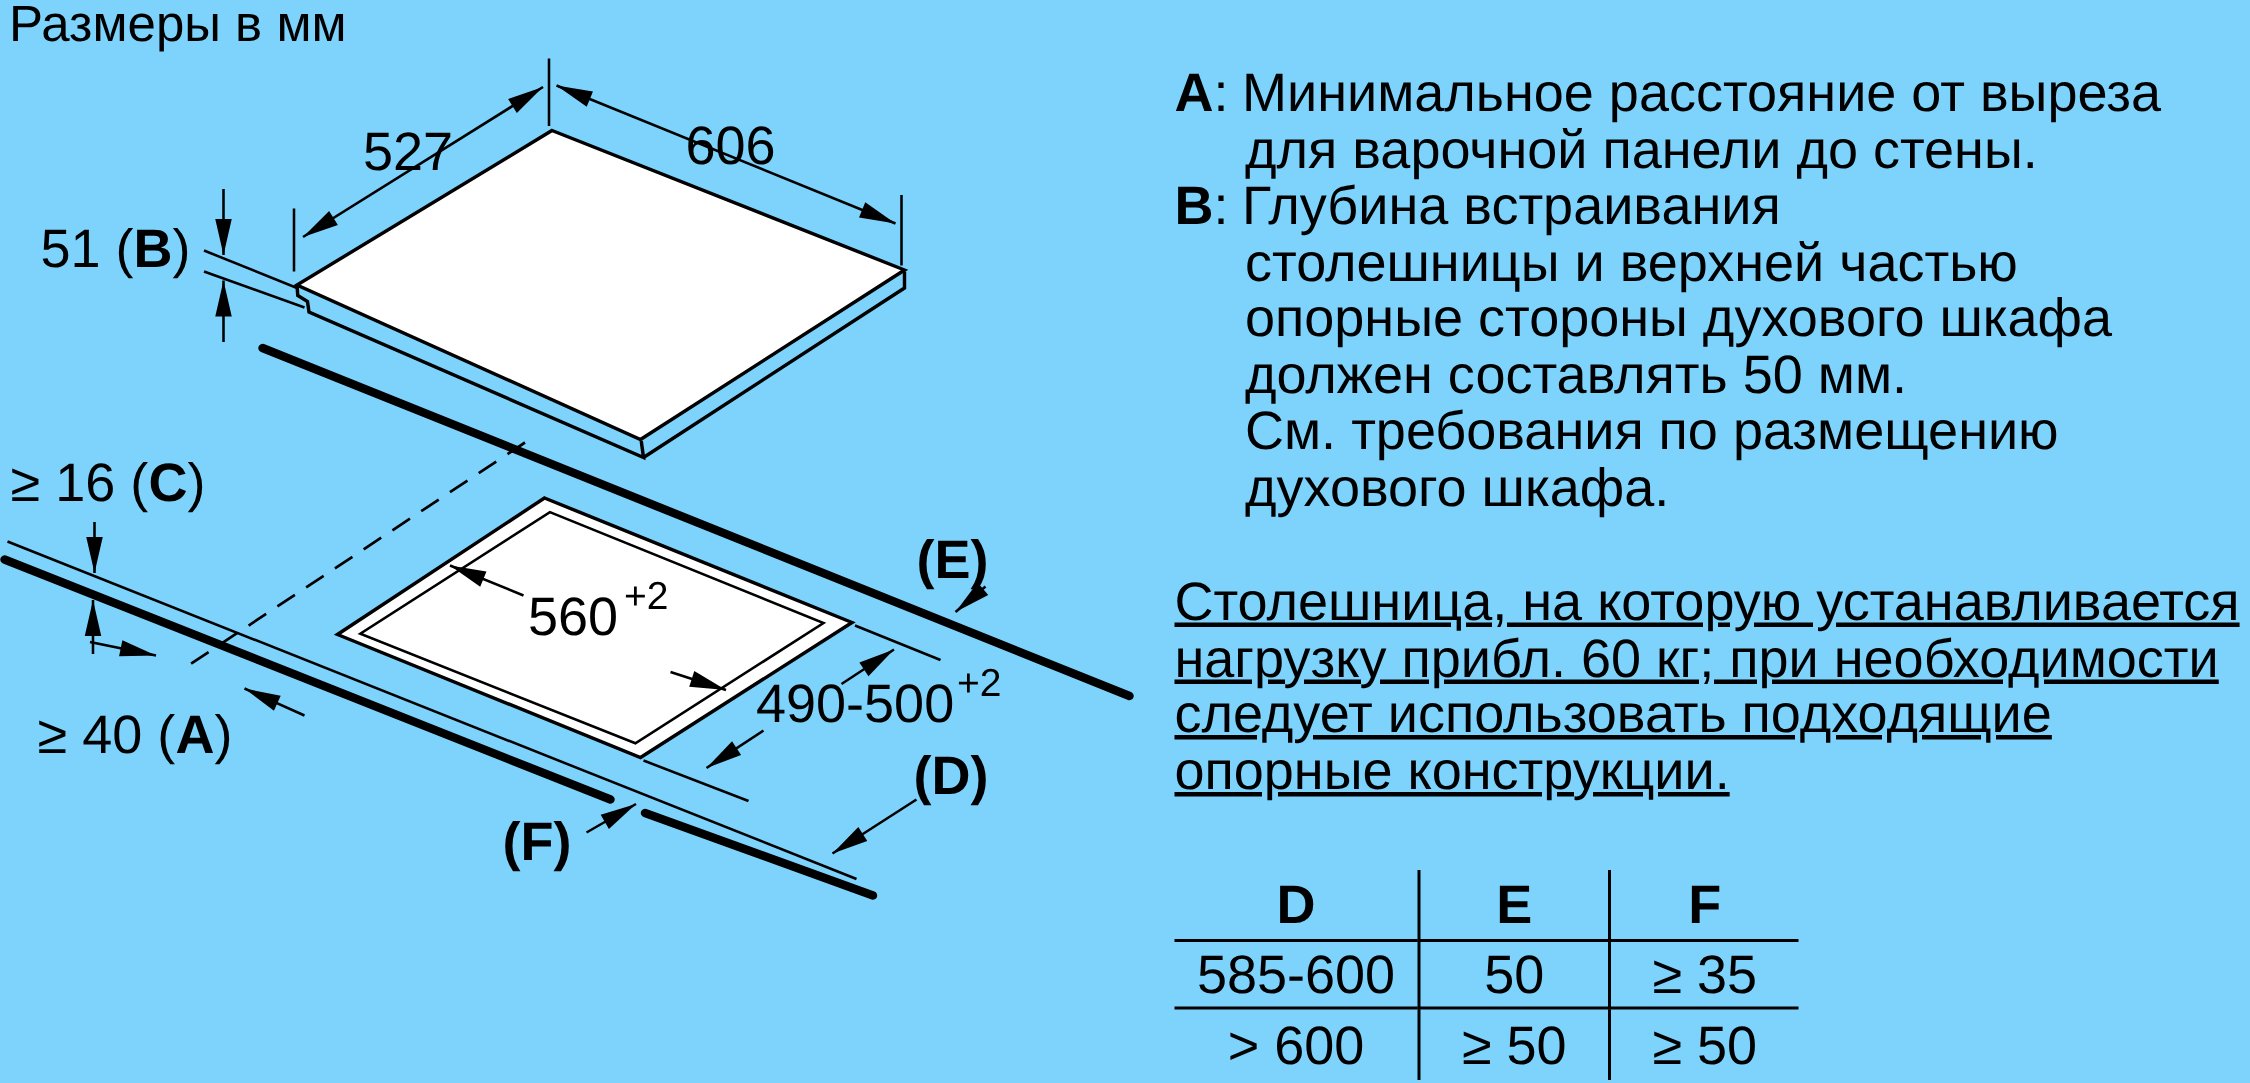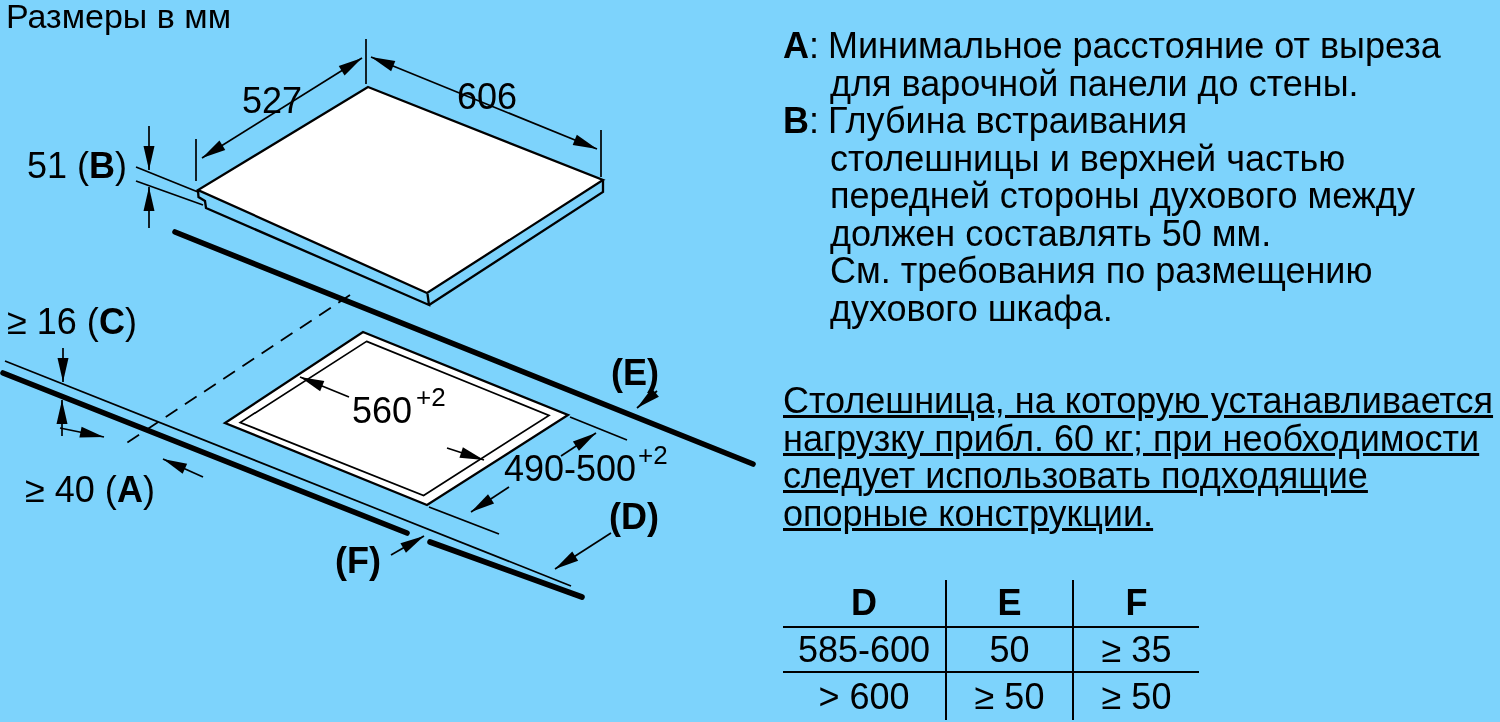--- a/index.html
+++ b/index.html
@@ -13,21 +13,21 @@
   .sup{font-size:26px;}
   .lbl{font-size:36px;}
   .b{font-weight:bold;}
   .thin{stroke:#000;stroke-width:1.7;fill:none;}
   .line2{stroke:#000;stroke-width:2.3;fill:none;}
   .thick{stroke:#000;stroke-width:5.6;fill:none;stroke-linecap:round;}
   .dash{stroke:#000;stroke-width:1.8;fill:none;stroke-dasharray:14 9;}
   .whitefill{fill:#fff;}
   .nofill{fill:none;}
   
-  .defs-block{position:absolute;left:783px;top:27px;width:715px;font-size:36px;line-height:37.5px;}
+  .defs-block{position:absolute;left:783px;top:43px;width:715px;font-size:36px;line-height:37.5px;}
   .def-line{white-space:nowrap;}
   .def-cont{margin-left:47px;white-space:nowrap;}
   .dl{font-weight:bold;}
   .dc{margin-right:9px;}
   .para-block{position:absolute;left:783px;top:382px;width:717px;font-size:36px;line-height:37.5px;text-decoration:underline;}
   .para-block div{white-space:nowrap;}
   
   .dim-table{position:absolute;left:783px;top:580px;display:grid;
              grid-template-columns:162px 127px 127px;grid-template-rows:48px 45px 47px;}
   .tcell{display:flex;align-items:center;justify-content:center;font-size:36px;}
@@ -150,21 +150,21 @@
       </div>
       <div class="def-cont">для варочной панели до стены.</div>
     </div>
     <div>
       <div class="def-line">
         <span class="dl">B</span><span class="dc">:</span><span>Глубина встраивания</span>
       </div>
     </div>
     <div>
       <div class="def-cont">столешницы и верхней частью</div>
-      <div class="def-cont">передней стороны духового между</div>
+      <div class="def-cont">опорные стороны духового шкафа</div>
       <div class="def-cont">должен составлять 50 мм.</div>
       <div class="def-cont">См. требования по размещению</div>
       <div class="def-cont">духового шкафа.</div>
     </div>
   </div>
 
   <div class="para-block">
     <div>Столешница, на которую устанавливается</div>
     <div>нагрузку прибл. 60 кг; при необходимости</div>
     <div>следует использовать подходящие</div>

